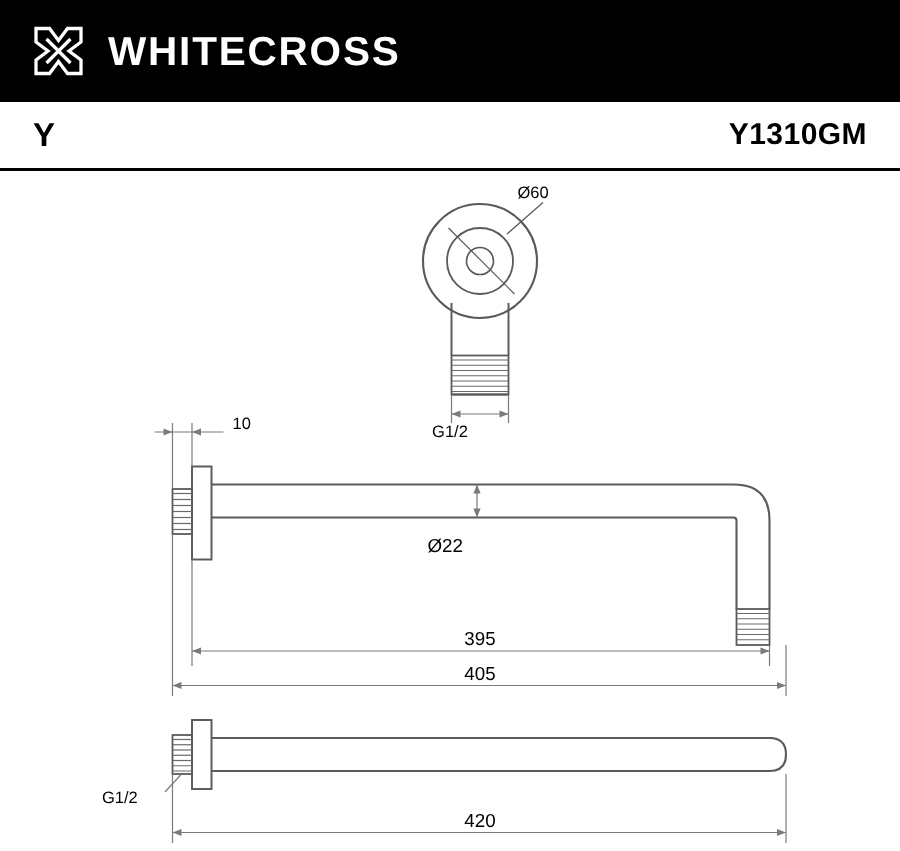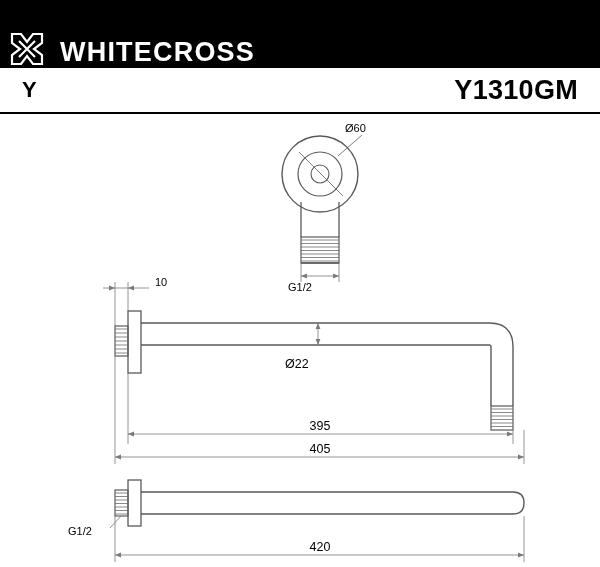--- a/index.html
+++ b/index.html
@@ -17,22 +17,22 @@
   }
 
   
   .header {
     position: absolute;
     left: 0; top: 0;
     width: 600px;
     height: 68px;
     background: #000000;
     display: flex;
-    align-items: flex-end;
-    padding-left: 8px;
+    align-items: center;
+    padding-left: 20px;
     box-sizing: border-box;
   }
   .logo-mark {
     width: 38px;
     height: 38px;
     position: relative;
     flex: 0 0 auto;
   }
   .logo-mark svg { display: block; }
   .brand-name {
@@ -55,21 +55,21 @@
     padding: 0 22px 0 22px;
     display: flex;
     align-items: center;
     justify-content: space-between;
   }
   .series-letter {
     font-size: 22px;
     font-weight: 700;
   }
   .model-code {
-    font-size: 27px;
+    font-size: 20px;
     font-weight: 700;
     letter-spacing: 0.3px;
   }
 
   
   .canvas {
     position: absolute;
     left: 0; top: 114px;
     width: 515px;
     height: 453px;

